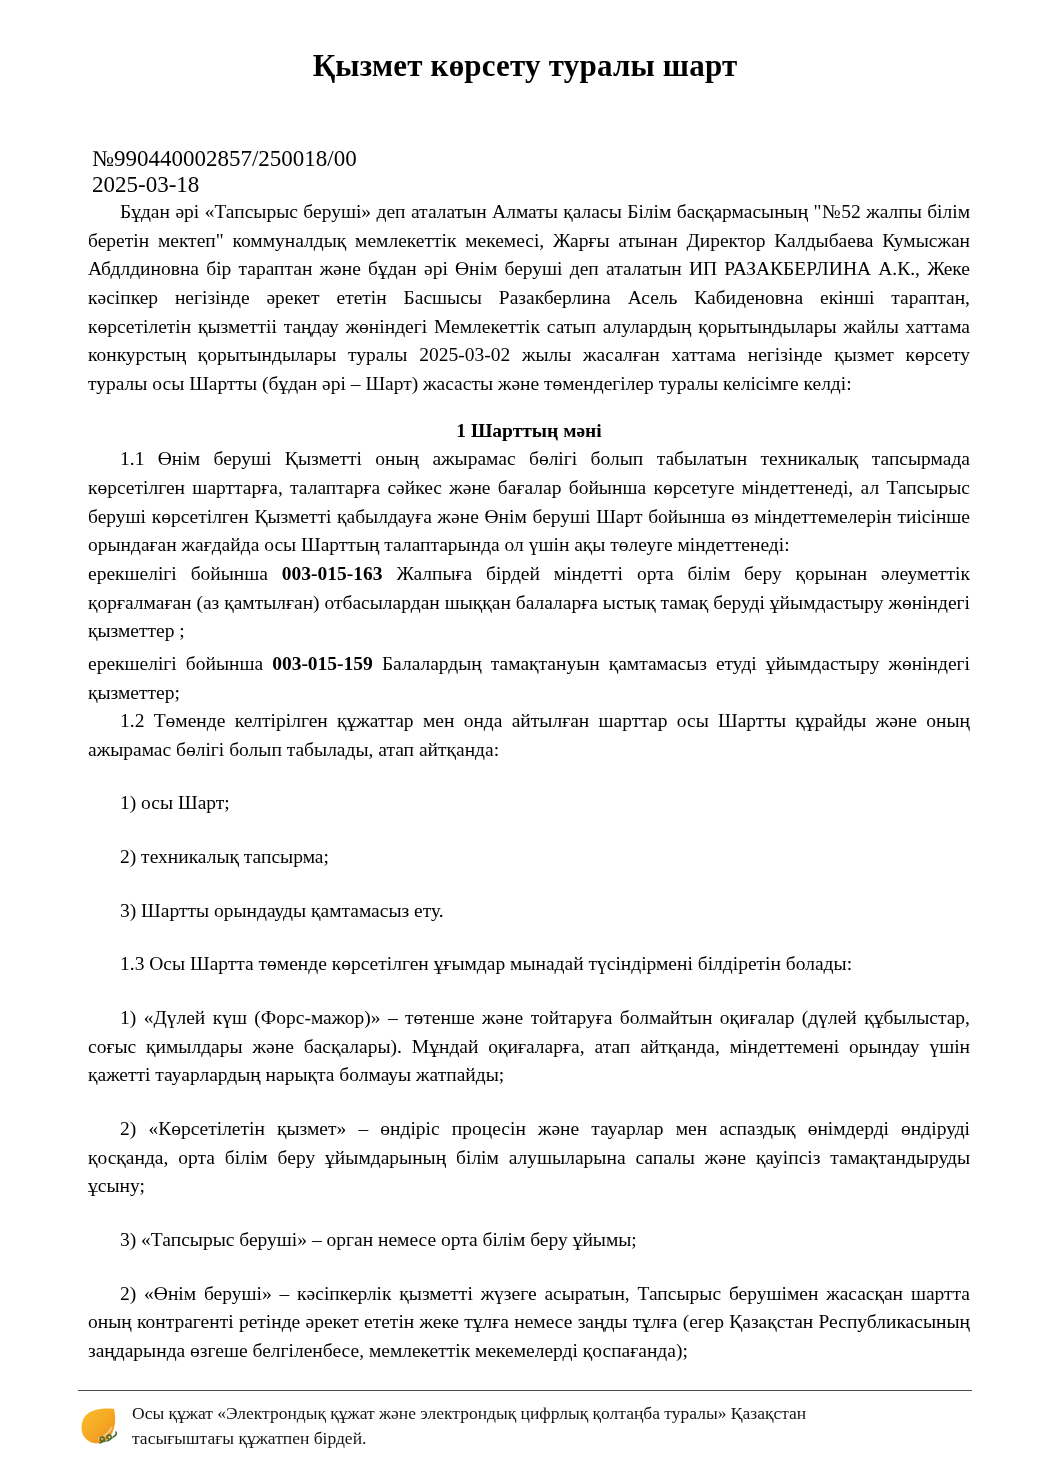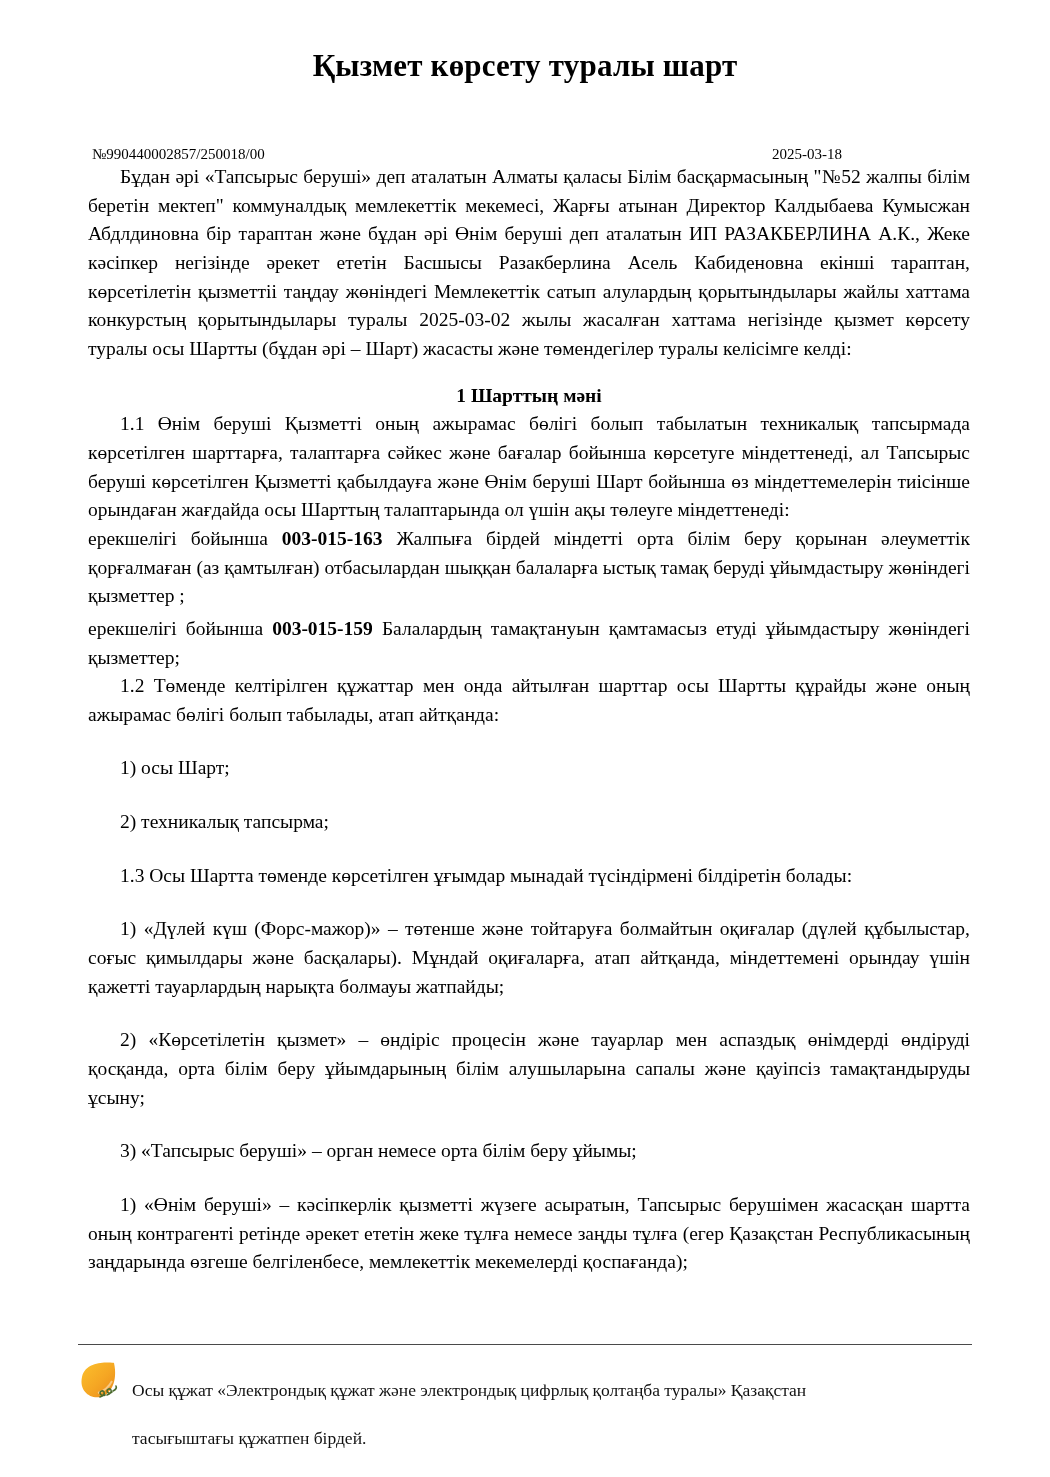--- a/index.html
+++ b/index.html
@@ -30,21 +30,22 @@
     margin: 0;
     padding-top: 48px;
     letter-spacing: 0.2px;
   }
   .meta-row {
     display: flex;
     justify-content: space-between;
     align-items: baseline;
     margin: 0 80px 0 92px;
     padding-top: 62px;
-    font-size: 15px;
+    font-size: 23px;
+    flex-direction: column;
   }
   .meta-number { white-space: nowrap; }
   .meta-date { white-space: nowrap; padding-right: 128px; }
 
   .body-wrap {
     margin: 0 80px 0 88px;
     font-size: 19.5px;
     line-height: 1.47;
   }
   p.para {
@@ -100,21 +101,21 @@
     height: 46px;
     flex: 0 0 44px;
     position: relative;
     margin-top: 2px;
   }
   .footer-text {
     font-size: 17.5px;
     line-height: 1.42;
     color: #111;
   }
-  .footer-text div { white-space: nowrap; margin-top: 23px; }
+  .footer-text div { white-space: nowrap; }
 </style>
 </head>
 <body>
 
 <div class="page">
 
   <h1 class="doc-title">Қызмет көрсету туралы шарт</h1>
 
   <div class="meta-row">
     <span class="meta-number">№990440002857/250018/00</span>
@@ -139,27 +140,28 @@
         <span>ерекшелігі бойынша</span>
         <span class="code">003-015-159</span>
         <span>Балалардың тамақтануын қамтамасыз етуді ұйымдастыру жөніндегі қызметтер;</span>
       </p>
     </div>
 
     <p class="para gap-top">1.2 Төменде келтірілген құжаттар мен онда айтылған шарттар осы Шартты құрайды және оның ажырамас бөлігі болып табылады, атап айтқанда:</p>
 
     <p class="list-item">1) осы Шарт;</p>
     <p class="list-item">2) техникалық тапсырма;</p>
+    <p class="list-item">3) Шартты орындауды қамтамасыз ету.</p>
 
     <p class="list-item">1.3 Осы Шартта төменде көрсетілген ұғымдар мынадай түсіндірмені білдіретін болады:</p>
 
     <p class="list-item">1) «Дүлей күш (Форс-мажор)» – төтенше және тойтаруға болмайтын оқиғалар (дүлей құбылыстар, соғыс қимылдары және басқалары). Мұндай оқиғаларға, атап айтқанда, міндеттемені орындау үшін қажетті тауарлардың нарықта болмауы жатпайды;</p>
     <p class="list-item">2) «Көрсетілетін қызмет» – өндіріс процесін және тауарлар мен аспаздық өнімдерді өндіруді қосқанда, орта білім беру ұйымдарының білім алушыларына сапалы және қауіпсіз тамақтандыруды ұсыну;</p>
     <p class="list-item">3) «Тапсырыс беруші» – орган немесе орта білім беру ұйымы;</p>
-    <p class="list-item">1) «Өнім беруші» – кәсіпкерлік қызметті жүзеге асыратын, Тапсырыс берушімен жасасқан шартта оның контрагенті ретінде әрекет ететін жеке тұлға немесе заңды тұлға (егер Қазақстан Республикасының заңдарында өзгеше белгіленбесе, мемлекеттік мекемелерді қоспағанда);</p>
+    <p class="list-item">2) «Өнім беруші» – кәсіпкерлік қызметті жүзеге асыратын, Тапсырыс берушімен жасасқан шартта оның контрагенті ретінде әрекет ететін жеке тұлға немесе заңды тұлға (егер Қазақстан Республикасының заңдарында өзгеше белгіленбесе, мемлекеттік мекемелерді қоспағанда);</p>
 
   </div>
 
   <div class="footer">
     <hr class="footer-rule">
     <div class="footer-inner">
       <div class="seal">
         <svg viewBox="0 0 44 46" width="44" height="46" aria-hidden="true">
           <defs>
             <linearGradient id="sealgrad" x1="0" y1="0" x2="1" y2="1">

